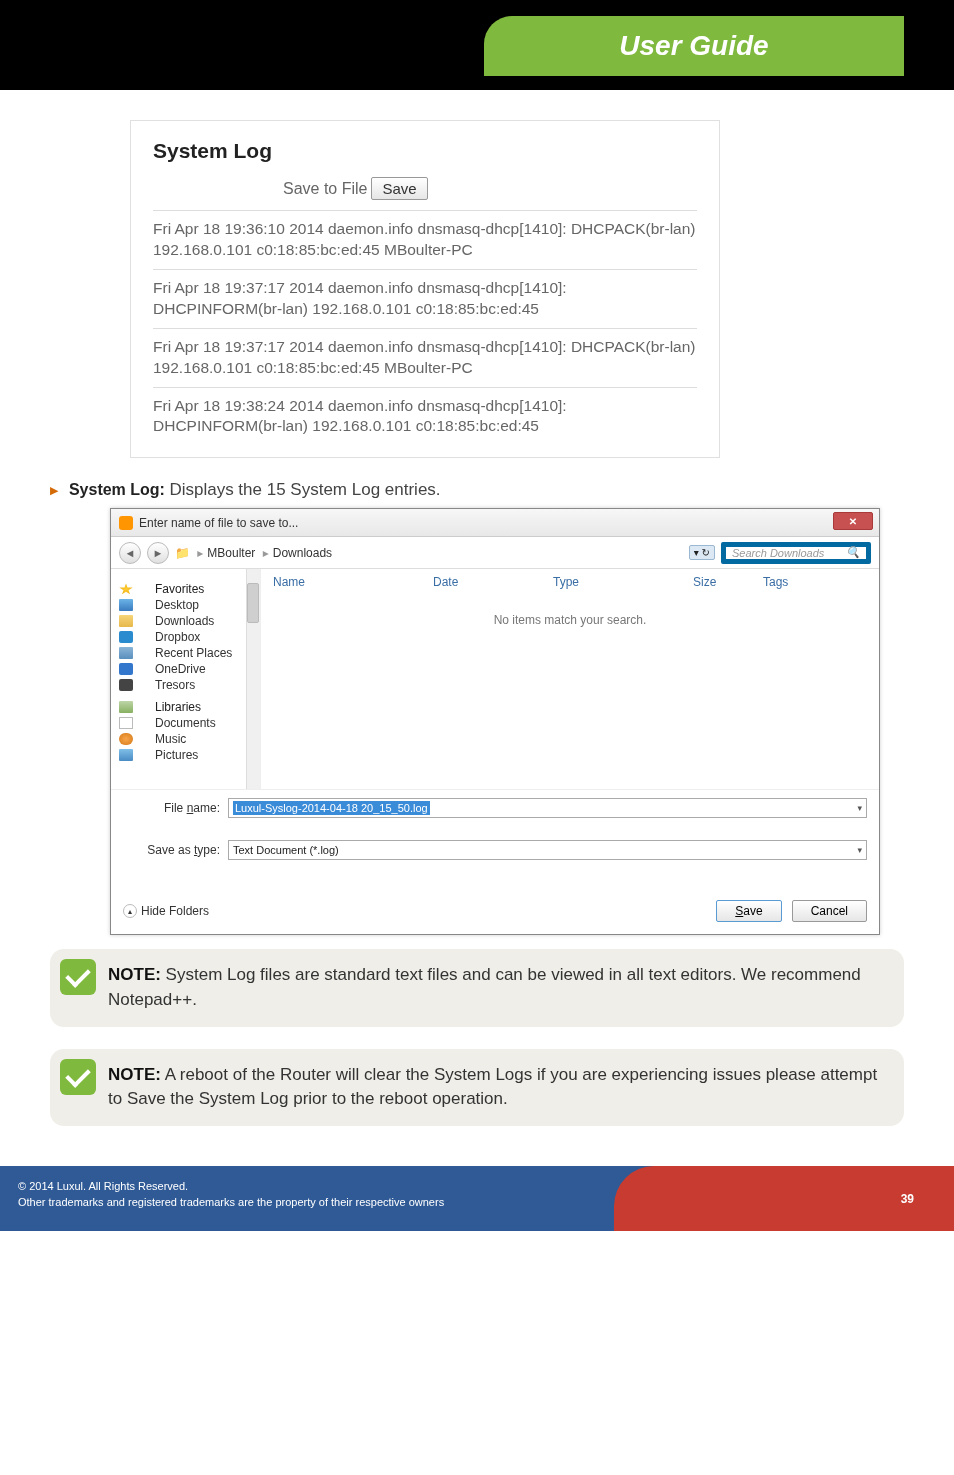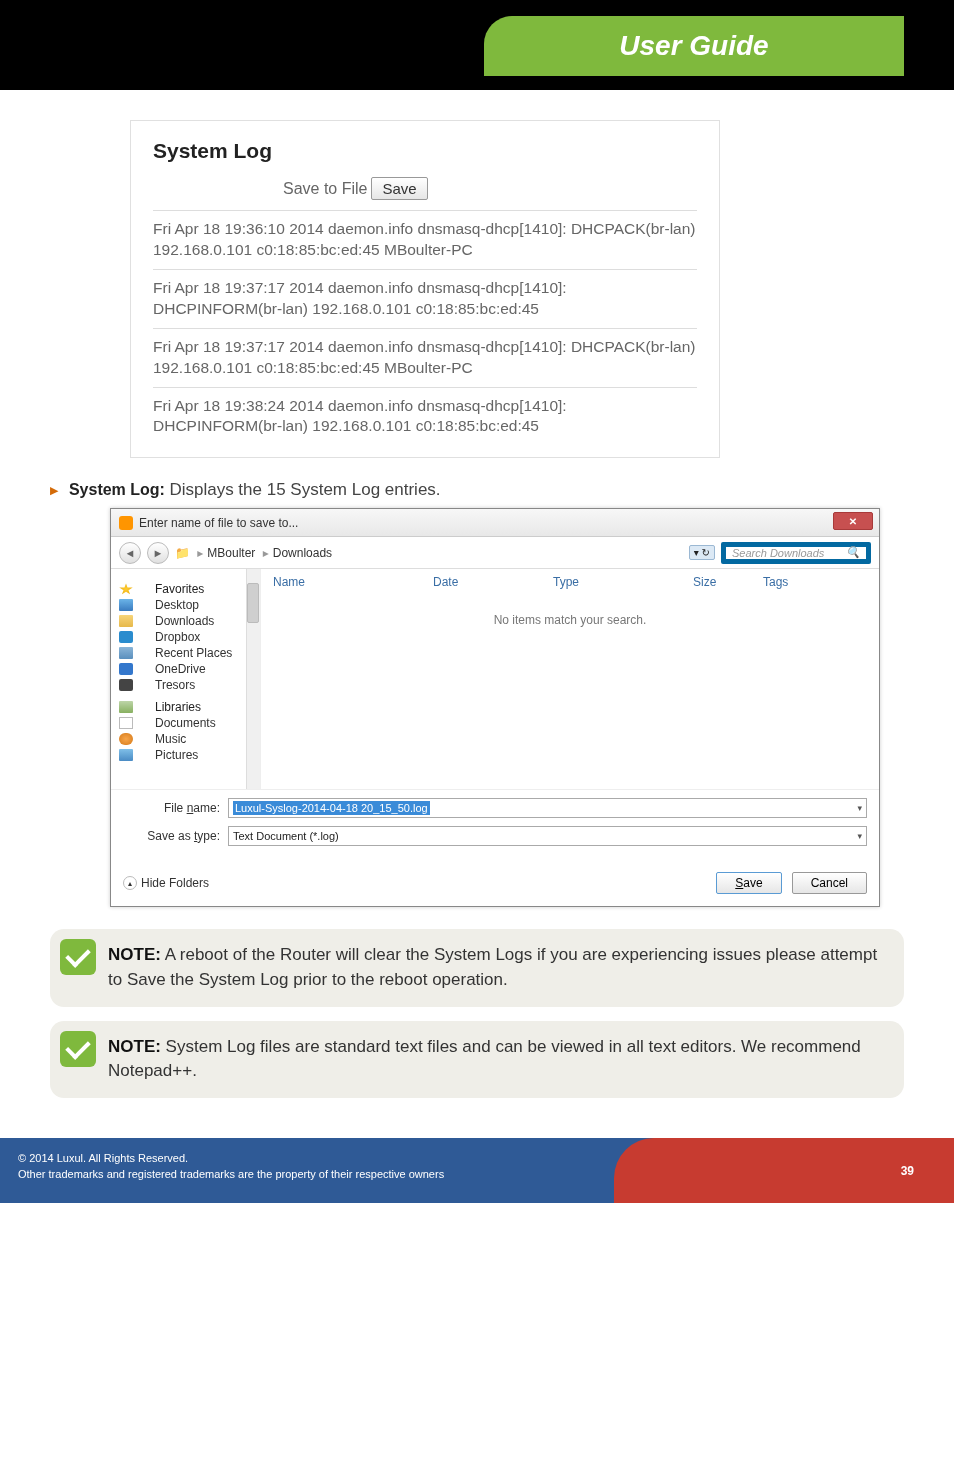--- a/index.html
+++ b/index.html
@@ -53,21 +53,21 @@
 .ic-lib{background:linear-gradient(#bdd5a8,#88b060);border-radius:1px}
 .ic-doc{background:#fff;border:1px solid #bbb}
 .ic-mus{background:radial-gradient(#f7a54a,#d67b1a);border-radius:7px}
 .ic-pic{background:linear-gradient(#7fbfe8,#4a8bc4);border-radius:1px}
 .filelist{flex:1;padding:6px 12px;font-size:12px}
 .fl-head{display:flex;color:#555;padding-bottom:4px}
 .fl-head div{color:#3a6ea5}
 .fl-name{width:160px}.fl-date{width:120px}.fl-type{width:140px}.fl-size{width:70px}.fl-tags{width:60px}
 .fl-empty{text-align:center;color:#777;margin-top:20px;font-size:12px}
 .dlg-bottom{padding:8px 12px;border-top:1px solid #eee}
-.frow{display:flex;align-items:center;margin-bottom:8px;font-size:12px}
+.frow{display:flex;align-items:center;margin-bottom:22px;font-size:12px}
 .frow label{width:105px;text-align:right;padding-right:8px;color:#333}
 .frow label u{text-decoration:underline}
 .frow .field{flex:1;border:1px solid #aaa;height:20px;display:flex;align-items:center;padding:0 4px;font-size:11px;background:#fff;position:relative}
 .frow .field .sel{background:#3a8bd8;color:#fff;padding:1px 2px}
 .frow .field .dd{position:absolute;right:4px;font-size:9px;color:#555}
 .dlg-actions{display:flex;justify-content:space-between;align-items:center;padding:10px 12px 12px 12px}
 .hidef{font-size:12px;color:#333;display:flex;align-items:center;gap:4px}
 .hidef .chev{width:14px;height:14px;border:1px solid #bbb;border-radius:7px;display:flex;align-items:center;justify-content:center;font-size:8px}
 .dlg-btns{display:flex;gap:10px}
 .dlg-btn{border:1px solid #999;background:linear-gradient(#fff,#e6e6e6);padding:3px 18px;font-size:12px;border-radius:2px}
@@ -211,27 +211,27 @@
         <span class="chev">▴</span>
         <span>Hide Folders</span>
       </div>
       <div class="dlg-btns">
         <button class="dlg-btn primary"><u>S</u>ave</button>
         <button class="dlg-btn">Cancel</button>
       </div>
     </div>
   </div>
 
+  <div class="note" style="margin-top:14px">
+    <div class="chk"></div>
+    <div class="body"><b>NOTE:</b><span> System Log files are standard text files and can be viewed in all text editors. We recommend Notepad++.</span></div>
+  </div>
   <div class="note">
     <div class="chk"></div>
     <div class="body"><b>NOTE:</b><span> A reboot of the Router will clear the System Logs if you are experiencing issues please attempt to Save the System Log prior to the reboot operation.</span></div>
-  </div>
-  <div class="note" style="margin-top:14px">
-    <div class="chk"></div>
-    <div class="body"><b>NOTE:</b><span> System Log files are standard text files and can be viewed in all text editors. We recommend Notepad++.</span></div>
   </div>
 
 </div>
 
 <div class="footer">
   <div>© 2014  Luxul. All Rights Reserved.</div>
   <div>Other trademarks and registered trademarks are the property of their respective owners</div>
   <div class="curve"></div>
   <div class="pg">39</div>
 </div>

